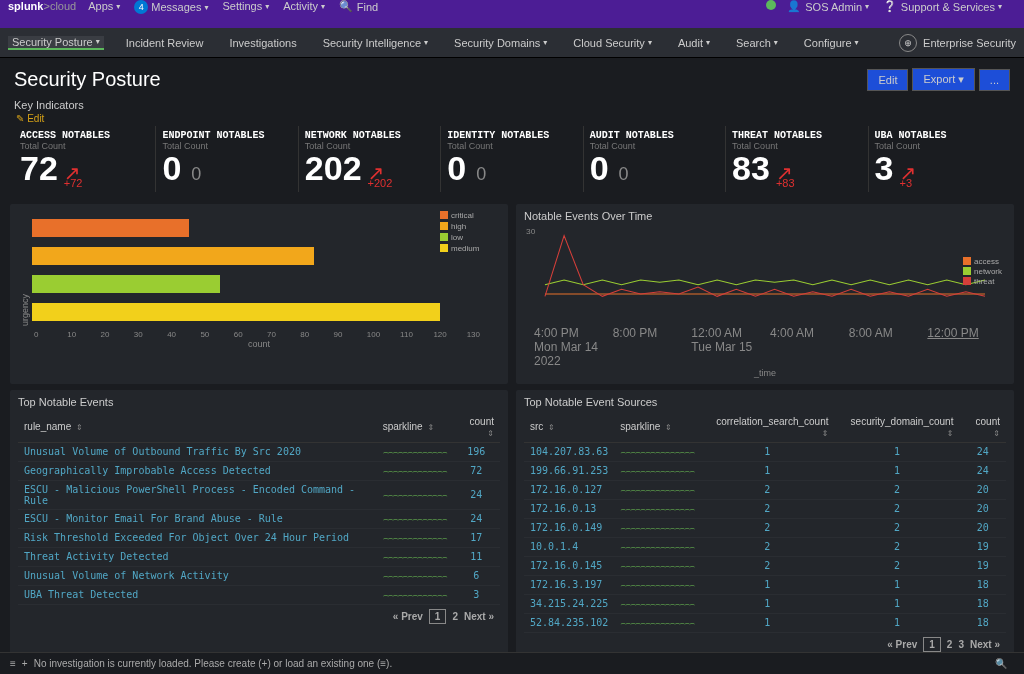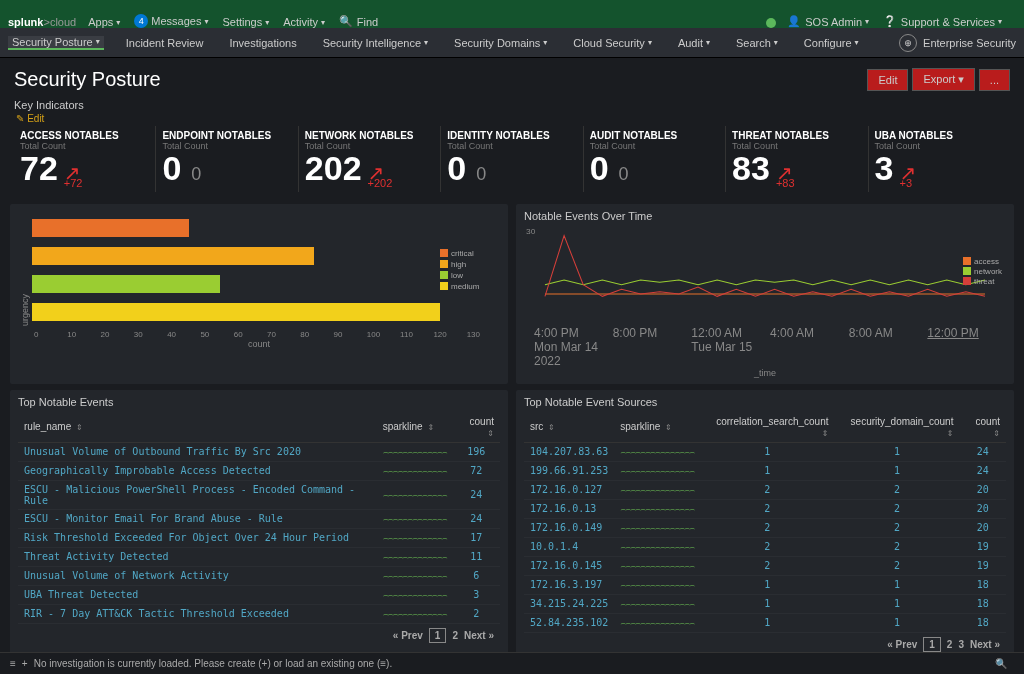--- a/index.html
+++ b/index.html
@@ -1,19 +1,19 @@
 <!DOCTYPE html>
 <html><head>
 <meta charset="utf-8">
 <style>
   * { box-sizing: border-box; margin: 0; padding: 0; }
   body { font-family: Arial, Helvetica, sans-serif; background: #1a1c20; color: #ccc; font-size: 11px; width: 1024px; height: 674px; overflow: hidden; position: relative; }
   
   
-  .topbar { background: #14532d; height: 28px; display: flex; align-items: flex-end; padding: 0 8px; font-size: 11px; }
+  .topbar { background: #4c1d95; height: 28px; display: flex; align-items: flex-start; padding: 0 8px; font-size: 11px; }
   .logo { color: #fff; font-weight: bold; margin-right: 12px; }
   .logo .cloud { color: #999; font-weight: normal; }
   .topbar-item { color: #ccc; margin-right: 14px; cursor: pointer; display: flex; align-items: center; }
   .topbar-item .caret { margin-left: 3px; font-size: 8px; }
   .badge-circle { background: #0078d4; color:#fff; border-radius:50%; width:14px; height:14px; display:inline-flex; align-items:center; justify-content:center; font-size:9px; margin-right:3px;}
   .topbar-spacer { flex: 1; }
   .search-box { display: flex; align-items: center; color: #ccc; }
   .search-box .search-icon { margin-right: 4px; }
   .green-dot { width:10px; height:10px; background:#5cb85c; border-radius:50%; margin-right:12px;}
   .user-icon, .help-icon { margin-right:4px;}
@@ -24,47 +24,47 @@
   .nav-item.active { background: #3a3d43; border-bottom: 2px solid #5cb85c; }
   .nav-item .caret { margin-left:3px; font-size:8px;}
   .nav-spacer { flex:1; }
   .es-logo { display:flex; align-items:center; color:#ccc; }
   .es-badge { width:18px; height:18px; border:1px solid #888; border-radius:50%; display:flex; align-items:center; justify-content:center; margin-right:6px; font-size:9px;}
   
   
   .title-row { display:flex; align-items:center; padding: 10px 14px 6px 14px; }
   .page-title { color:#fff; font-size:20px; font-weight:normal; }
   .title-spacer { flex:1;}
-  .btn { background:#b91c1c; border:1px solid #555; color:#ccc; padding:4px 10px; font-size:11px; cursor:pointer; margin-left:4px;}
+  .btn { background:#1d4ed8; border:1px solid #555; color:#ccc; padding:4px 10px; font-size:11px; cursor:pointer; margin-left:4px;}
   
   
   .section-label { color:#ccc; font-size:11px; padding: 2px 14px; }
   .edit-link { color:#d4a017; font-size:10px; padding-left:16px; cursor:pointer;}
   .indicators { display:flex; padding: 2px 14px 8px 14px; gap:0; }
   .indicator { flex:1; border-right:1px solid #333; padding: 4px 10px 4px 6px; }
   .indicator:last-child { border-right:none;}
-  .ind-title { color:#fff; font-size:10px; font-weight:bold; }
+  .ind-title { color:#fff; font-size:10px; font-weight:bold;font-family:Liberation Mono, monospace; }
   .ind-sub { color:#777; font-size:9px; }
   .ind-row { display:flex; align-items: baseline; margin-top: 0;}
   .ind-big { color:#fff; font-size:34px; font-weight:bold; line-height:1; }
   .ind-arrow { color:#e03030; font-size:20px; margin-left:6px; display:flex; flex-direction:column; align-items:flex-start; line-height:0.7;}
   .ind-delta { color:#e03030; font-size:11px; }
   .ind-zero { color:#888; font-size:18px; margin-left:10px;}
   
   
   .panel-row { display:flex; padding: 0 10px; gap:8px; margin-top:4px;}
   .panel { background:#23262b; flex:1; padding:6px 8px; border-radius:2px;}
   .panel-title { color:#ccc; font-size:11px; margin-bottom:4px;}
   
   
   .urgency-chart { display:flex; height:120px;}
   .urgency-ylabel { writing-mode:vertical-rl; transform:rotate(180deg); font-size:9px; color:#888; padding:4px 2px;}
   .urgency-bars { flex:1; display:flex; flex-direction:column; justify-content:space-around; padding:4px 0;}
   .ubar { height:18px; }
-  .urgency-legend { width:60px; display:flex; flex-direction:column; justify-content:center; font-size:8px; color:#aaa;}
+  .urgency-legend { width:60px; display:flex; flex-direction:column; font-size:8px; color:#aaa;}
   .leg-row { display:flex; align-items:center; margin:1px 0;}
   .leg-sw { width:8px; height:8px; margin-right:3px;}
   .urgency-xaxis { display:flex; font-size:8px; color:#888; padding-left:16px;}
   .urgency-xtick { flex:1; text-align:left;}
   .urgency-xlabel { text-align:center; font-size:9px; color:#888;}
   
   
   .time-chart { height:100px; position:relative;}
   .time-chart svg { width:100%; height:80px;}
   .time-xaxis { display:flex; font-size:12px; color:#888; padding-left:10px;}
@@ -367,25 +367,20 @@
           <tr>
             <td>Unusual Volume of Network Activity</td>
     <td class="spark"><span class="sparkline">⌢⌢⌢⌢⌢⌢⌢⌢⌢⌢⌢⌢⌢</span></td>
     <td class="num">6</td>
           </tr>
           <tr>
             <td>UBA Threat Detected</td>
     <td class="spark"><span class="sparkline">⌢⌢⌢⌢⌢⌢⌢⌢⌢⌢⌢⌢⌢</span></td>
     <td class="num">3</td>
           </tr>
-          <tr>
-            <td>RIR - 7 Day ATT&amp;CK Tactic Threshold Exceeded</td>
-    <td class="spark"><span class="sparkline">⌢⌢⌢⌢⌢⌢⌢⌢⌢⌢⌢⌢⌢</span></td>
-    <td class="num">2</td>
-          </tr>
         </tbody>
     </table>
     <div class="pagination">
       <span>« Prev</span>
       <span class="page active">1</span>
       <span>2</span>
       <span>Next »</span>
     </div>
   </div>
   <div class="panel">

